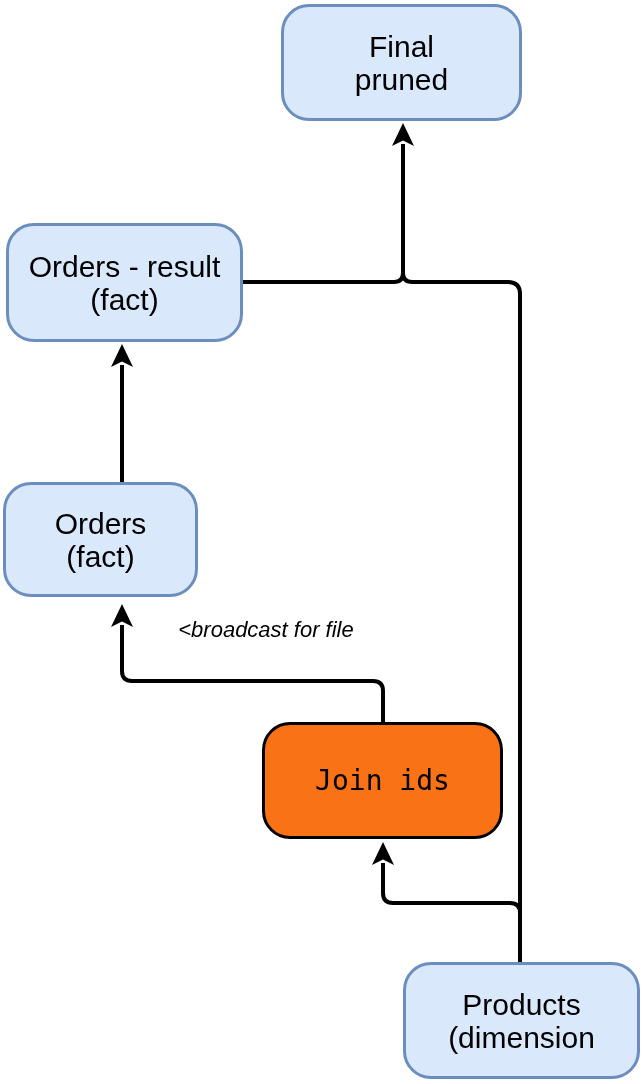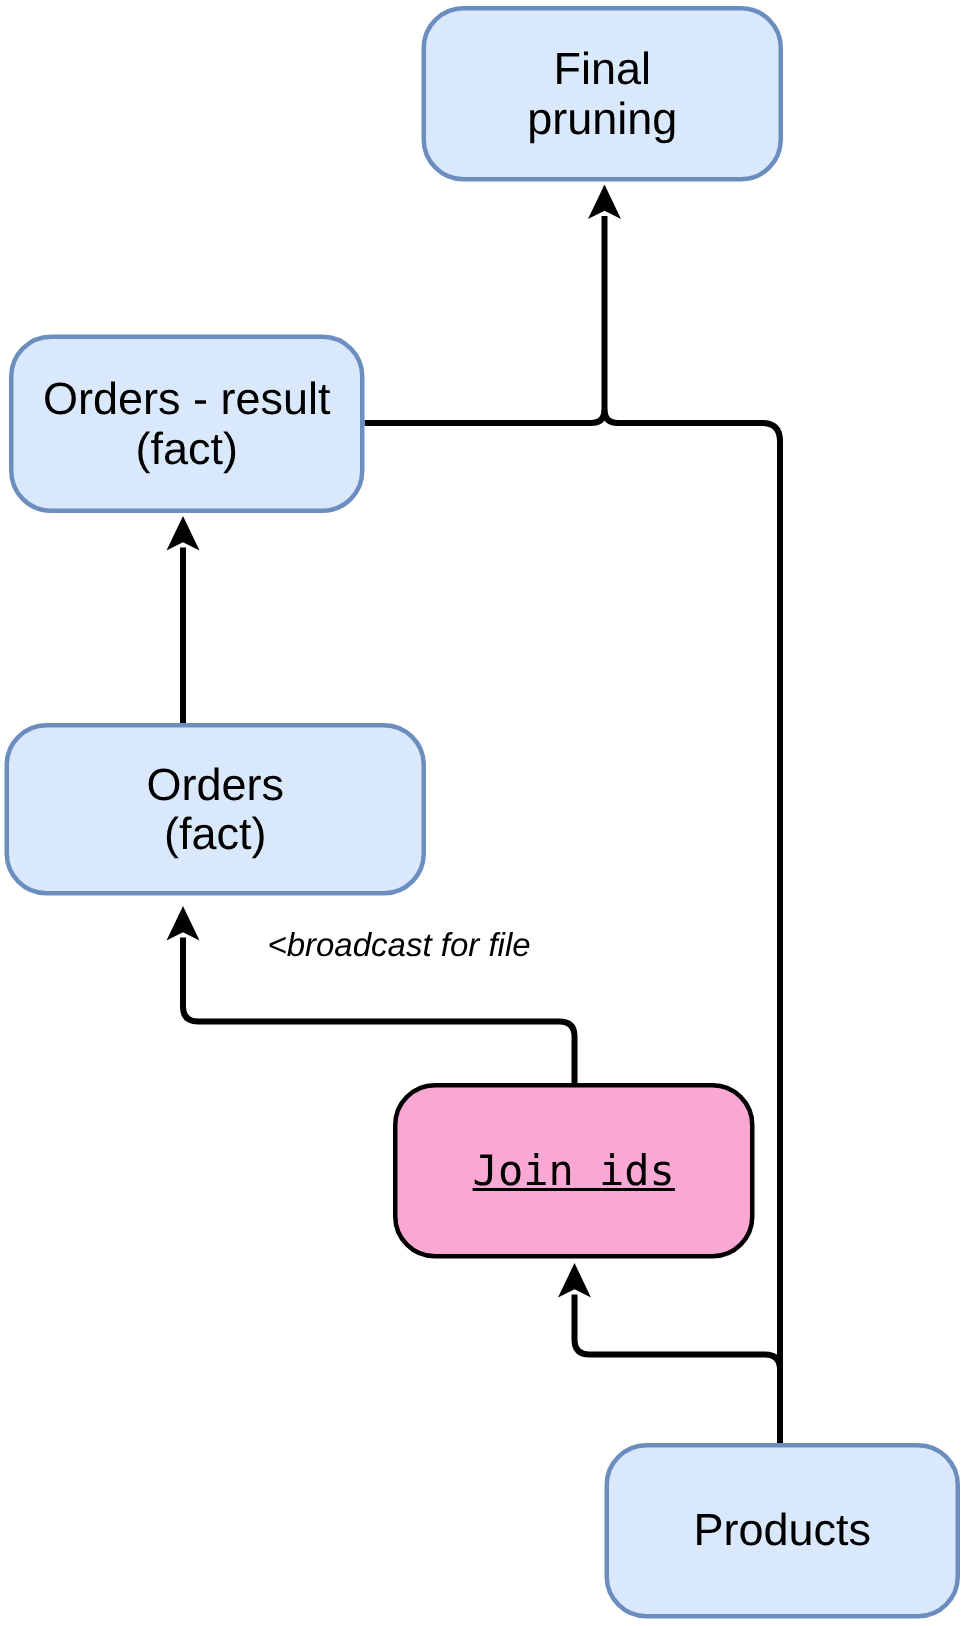--- a/index.html
+++ b/index.html
@@ -27,30 +27,29 @@
     text-align: center;
     color: #000000;
     font-size: 30px;
     line-height: 33px;
   }
   .node.blue {
     background: #dae8fc;
     border: 3px solid #6c8ebf;
   }
   .node.plain {
-    background: #f9a8d4;
+    background: #f97316;
     border: 3.5px solid #000000;
     font-family: "DejaVu Sans Mono", "Liberation Mono", monospace;
     font-size: 28px;
     line-height: 30px;
-    text-decoration: underline;
   }
   .node-final    { left: 281px; top: 4px;   width: 241px; height: 117px; align-items: center; }
   .node-pruned   { left: 6px;   top: 223px; width: 237px; height: 119px; }
-  .node-orders   { left: 3px;   top: 482px; width: 281px; height: 115px; }
+  .node-orders   { left: 3px;   top: 482px; width: 195px; height: 115px; }
   .node-join     { left: 262px; top: 722px; width: 241px; height: 117px; }
   .node-products { left: 403px; top: 962px; width: 237px; height: 117px; }
   .node-label-line { display: block; }
   .annotation {
     position: absolute;
     left: 156px;
     top: 617px;
     width: 220px;
     text-align: center;
     color: #000000;
@@ -78,38 +77,39 @@
     <path class="edge" stroke-width="4" d="M 520 962 V 913 Q 520 903 510 903 H 393 Q 383 903 383 893 V 863" stroke="#000000"></path>
 
     <path d="M 403 123 L 392 146 L 403 140.5 L 414 146 Z" fill="#000000"></path>
     <path d="M 122 344 L 111 367 L 122 361.5 L 133 367 Z" fill="#000000"></path>
     <path d="M 122 604 L 111 627 L 122 621.5 L 133 627 Z" fill="#000000"></path>
     <path d="M 383 842 L 372 865 L 383 859.5 L 394 865 Z" fill="#000000"></path>
   </svg>
 
   <div class="node blue node-final">
     <span class="node-label-line">Final</span>
-    <span class="node-label-line">pruning</span>
+    <span class="node-label-line">pruned</span>
   </div>
 
   <div class="node blue node-pruned">
     <span class="node-label-line">Orders - result</span>
     <span class="node-label-line">(fact)</span>
   </div>
 
   <div class="node blue node-orders">
     <span class="node-label-line">Orders</span>
     <span class="node-label-line">(fact)</span>
   </div>
 
   <div class="node plain node-join">
     <span class="node-label-line">Join ids</span>
   </div>
 
   <div class="node blue node-products">
     <span class="node-label-line">Products</span>
+    <span class="node-label-line">(dimension</span>
   </div>
 
   <div class="annotation">
     <span>&lt;broadcast for file</span>
   </div>
 
 </div>
 
 </body></html>

